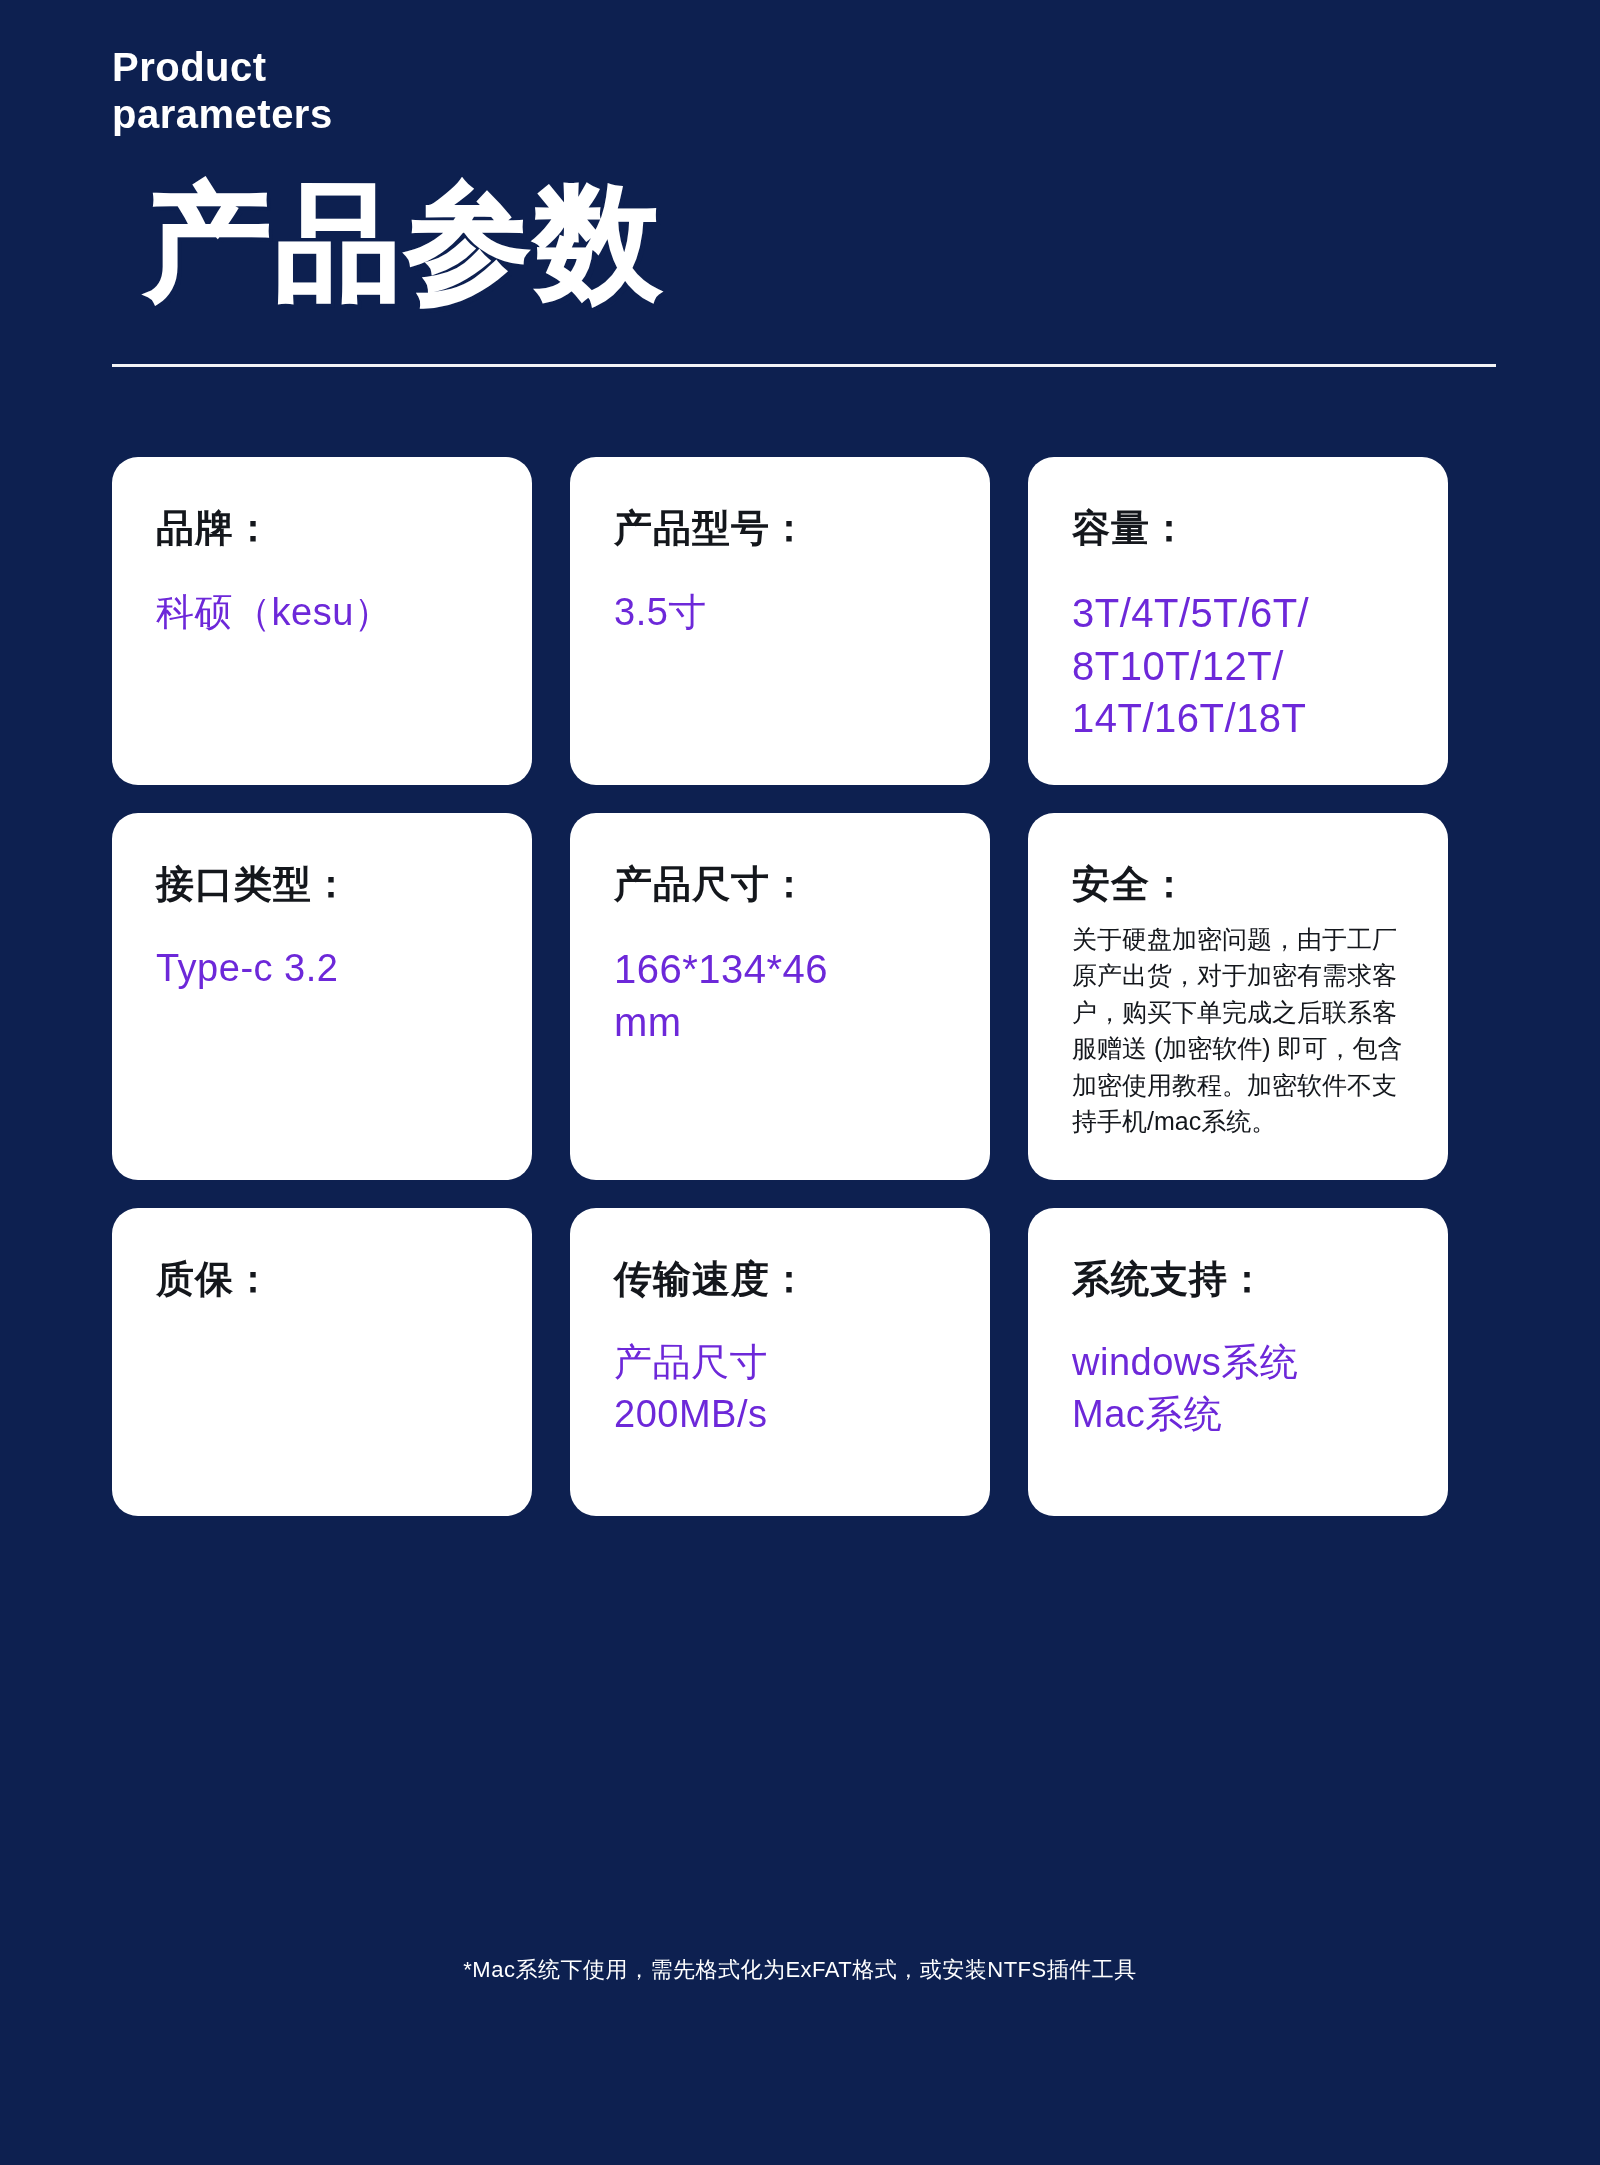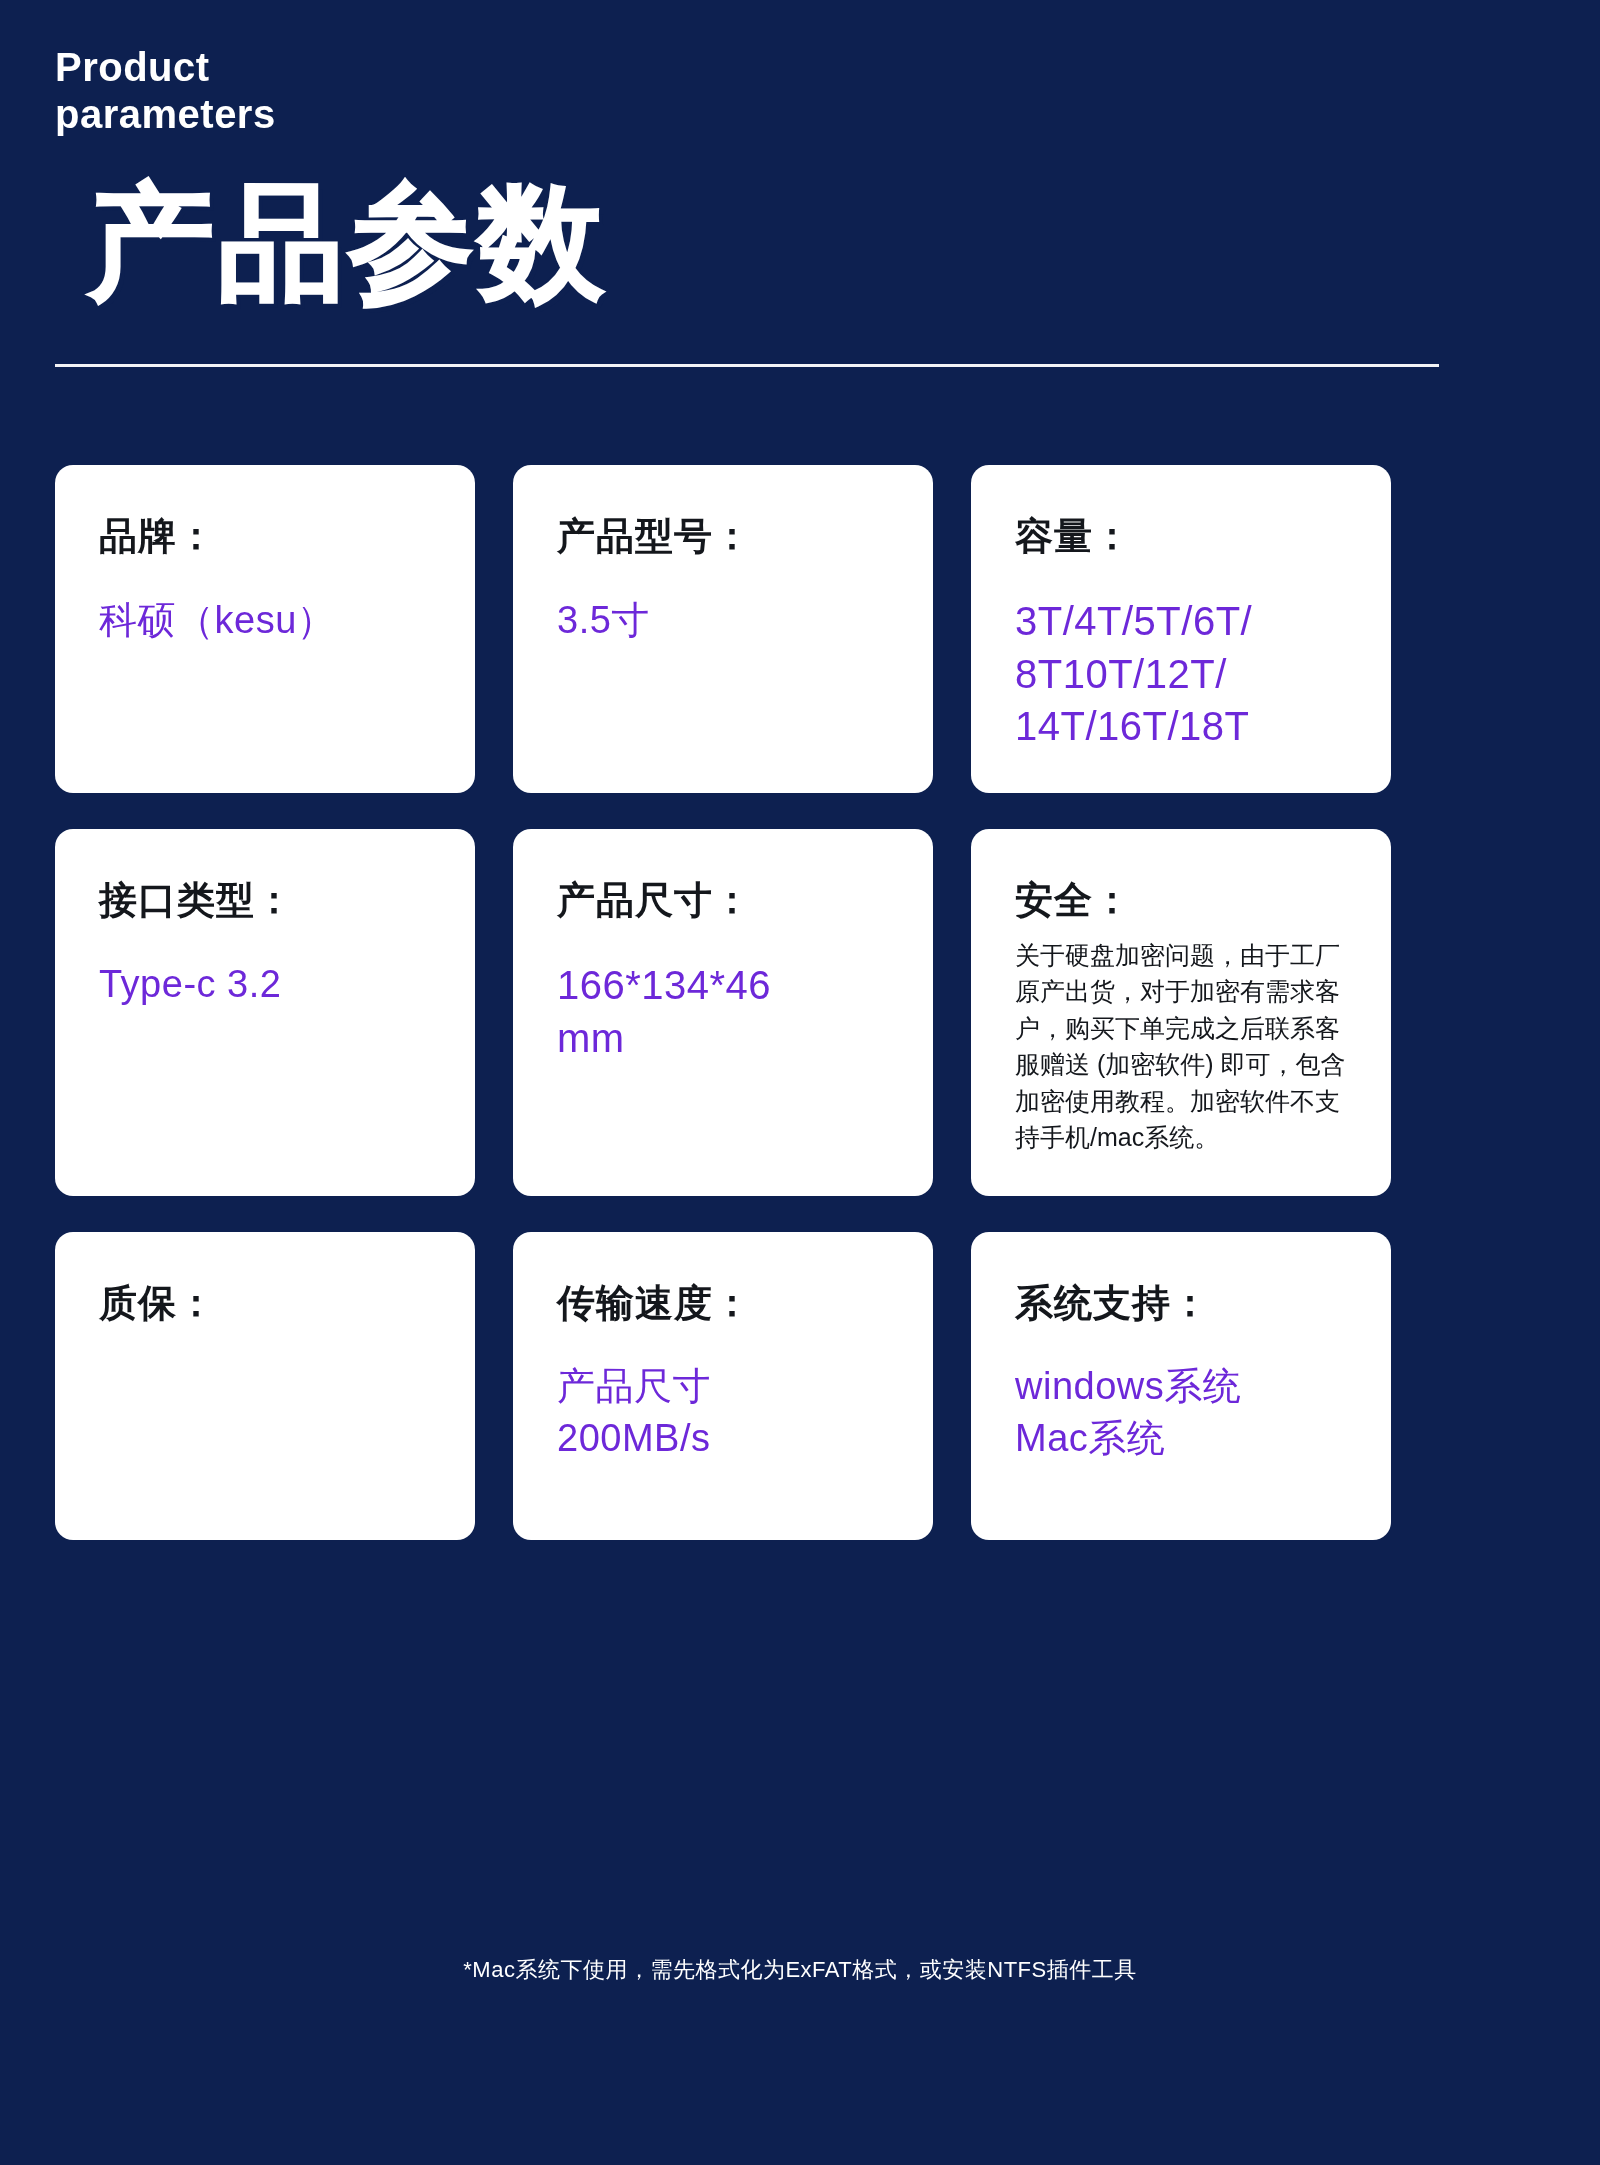--- a/index.html
+++ b/index.html
@@ -13,21 +13,21 @@
     font-family: "Liberation Sans", "DejaVu Sans", sans-serif;
     color: #ffffff;
     overflow: hidden;
     position: relative;
   }
   .page {
     position: relative;
     width: 1600px;
     height: 2067px;
     box-sizing: border-box;
-    padding: 0 55px;
+    padding: 0 112px;
   }
 
   
   .eyebrow {
     padding-top: 44px;
     font-size: 40px;
     font-weight: bold;
     line-height: 1.18;
     letter-spacing: 0.5px;
     color: #ffffff;
@@ -60,27 +60,26 @@
   
   .grid {
     margin-top: 90px;
     display: grid;
     grid-template-columns: repeat(3, 420px);
     gap: 28px 38px;
     justify-content: start;
   }
   .card {
     background: #ffffff;
-    border-radius: 18px;
+    border-radius: 26px;
     box-sizing: border-box;
     padding: 48px 44px 40px 44px;
     color: #14171c;
     min-height: 308px;
     position: relative;
-    margin-top: 8px;
   }
   .card.tall { min-height: 318px; }
   .card-label {
     font-size: 38px;
     font-weight: bold;
     color: #14171c;
     line-height: 1.25;
     margin-bottom: 34px;
     letter-spacing: 1px;
   }

